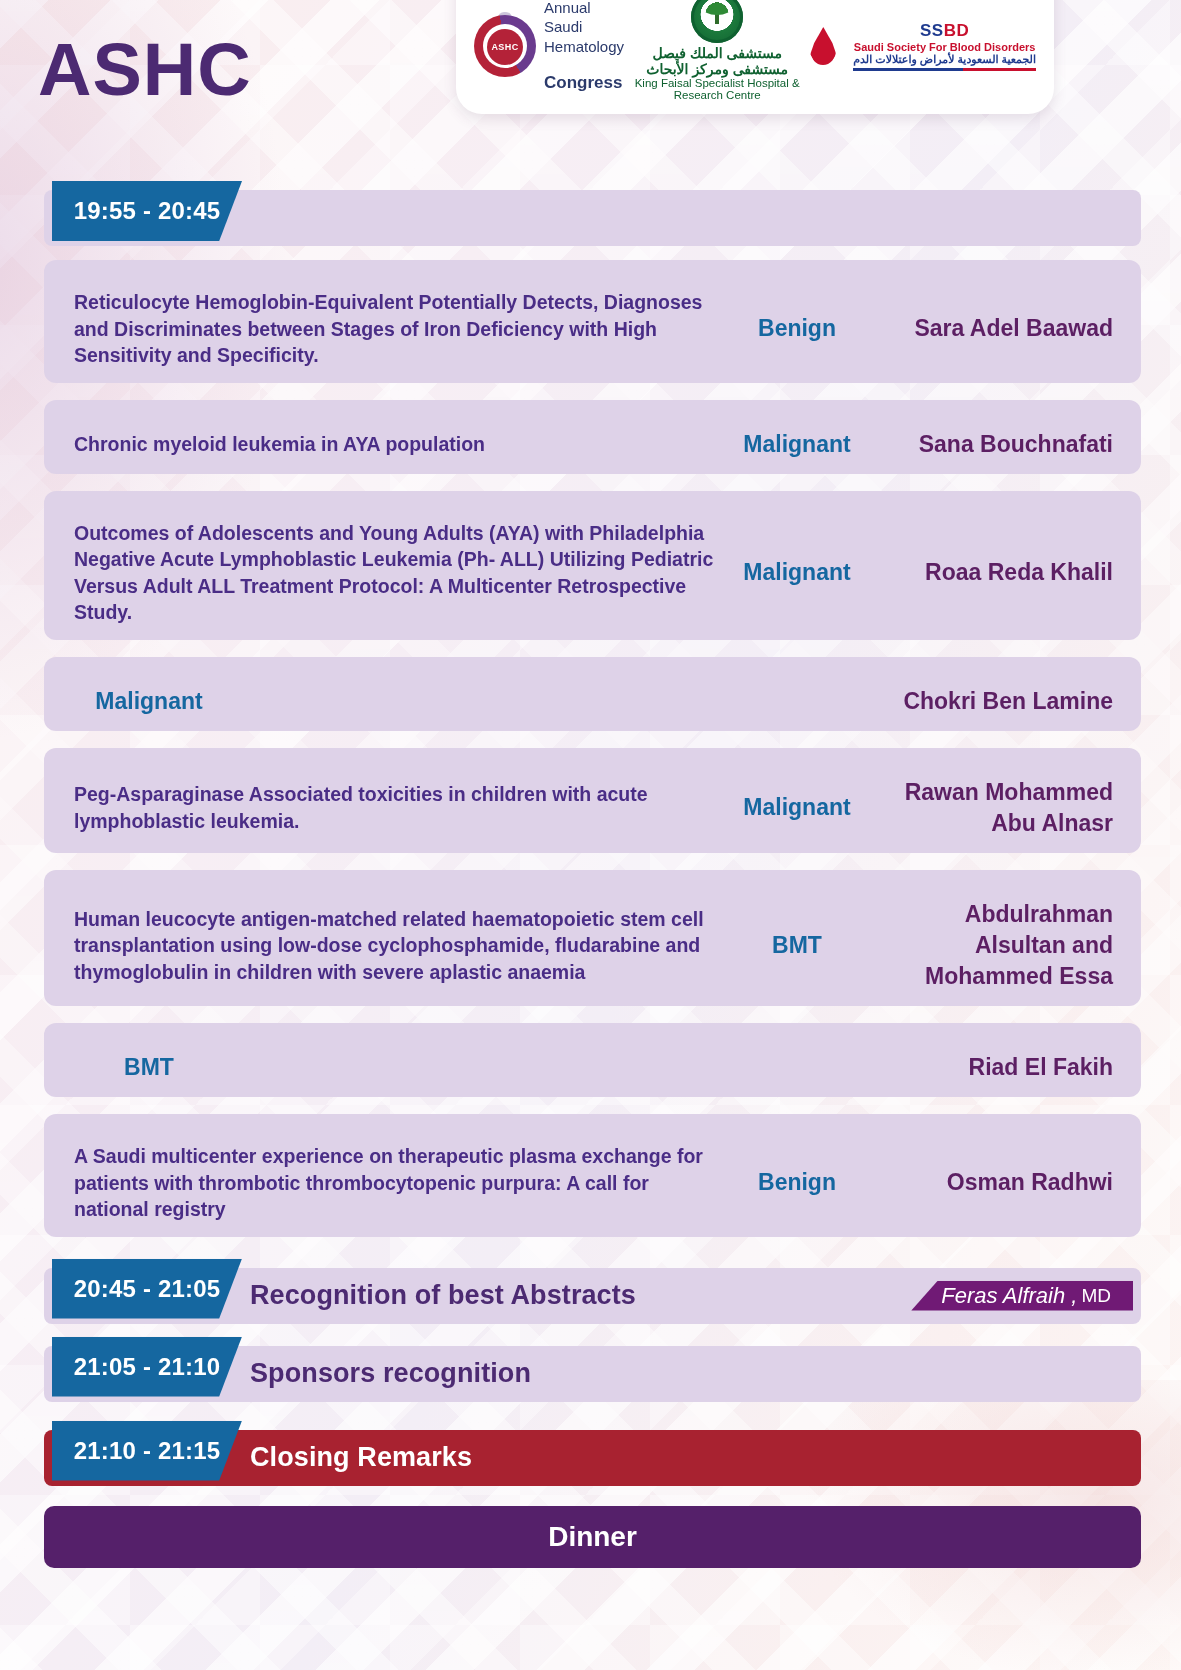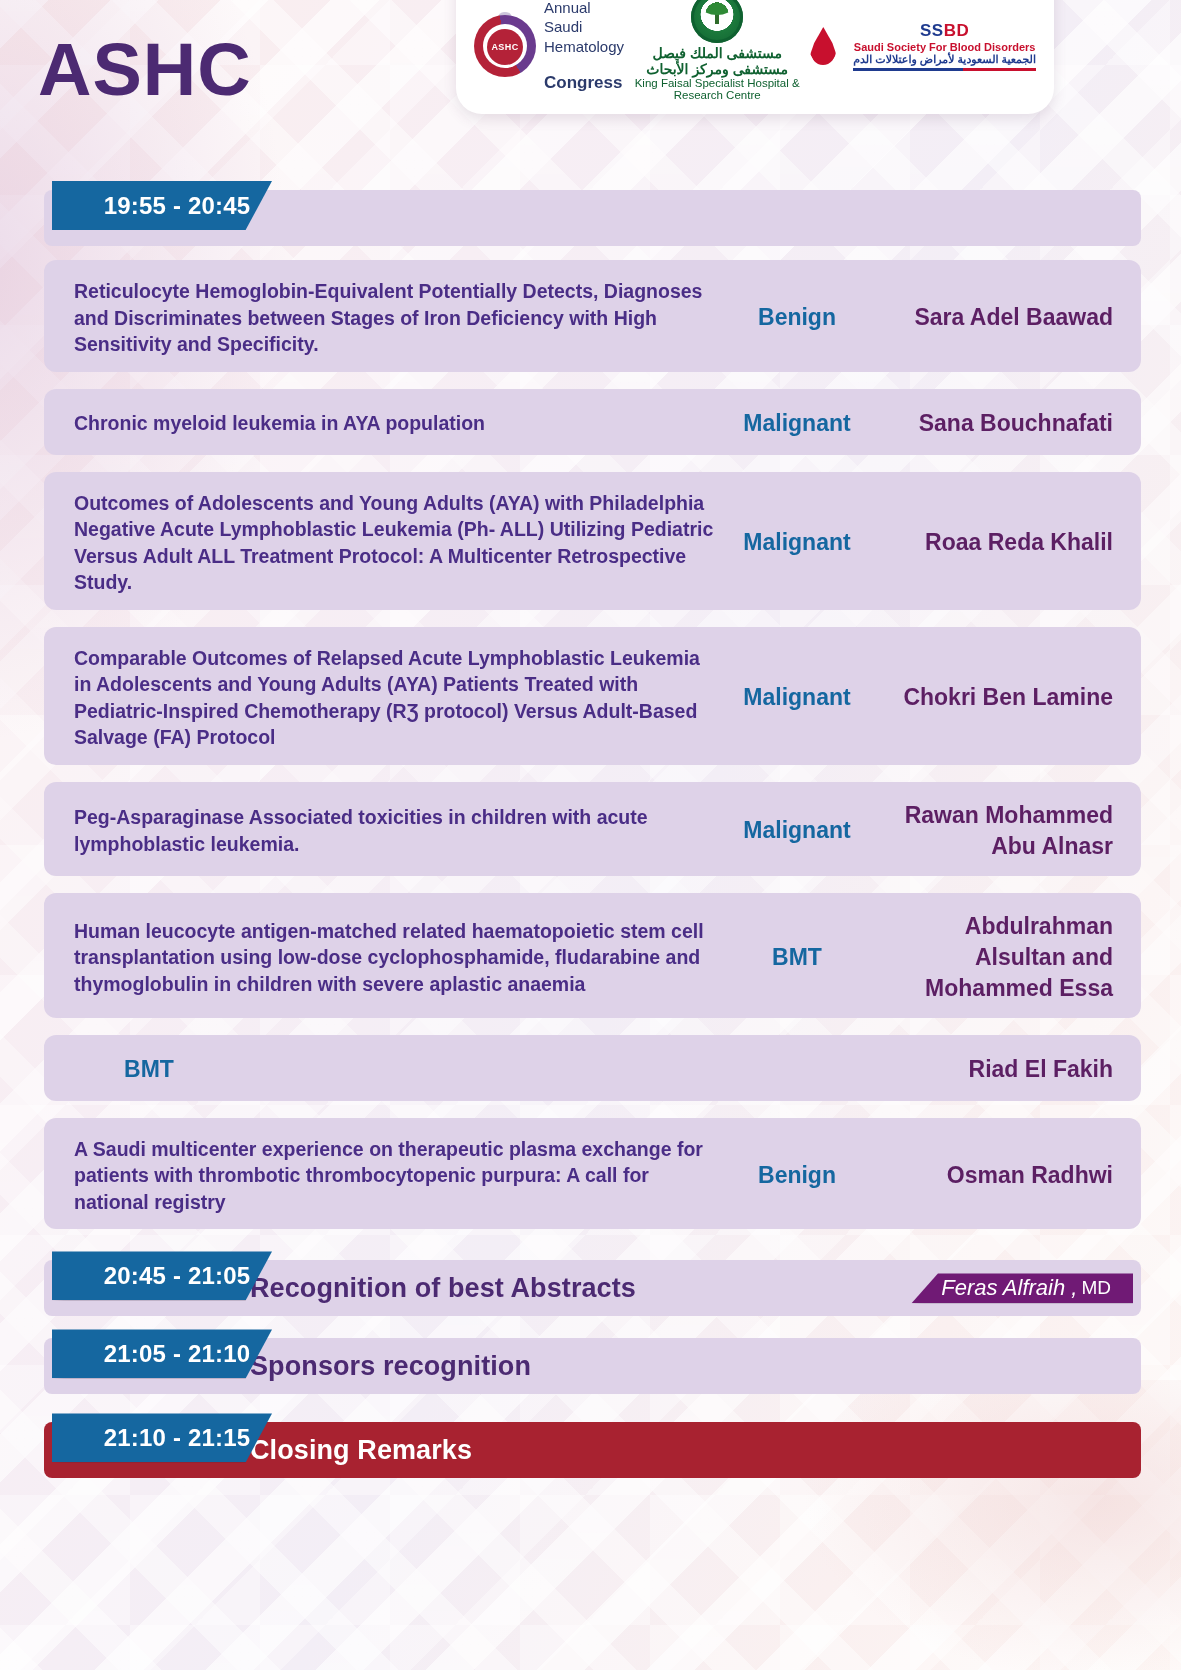--- a/index.html
+++ b/index.html
@@ -216,33 +216,32 @@
     color: #4c2a72;
     letter-spacing: 0.1px;
   }
   .strip.crimson .strip-title { color: #ffffff; }
 
   .time-badge {
     position: absolute;
     left: 8px;
     top: -9px;
     width: 190px;
-    height: 49px;
+    height: 60px;
     background: #1567a0;
     color: #ffffff;
     font-size: 24px;
     font-weight: 700;
     letter-spacing: 0.2px;
     display: flex;
     align-items: center;
     justify-content: center;
     clip-path: polygon(0 0, 100% 0, 88% 100%, 0 100%);
     filter: drop-shadow(5px 6px 5px rgba(60,40,60,0.42));
     z-index: 4;
-    padding-left: 30px;
   }
 
   .speaker-badge {
     position: absolute;
     right: 8px;
     top: 50%;
     transform: translateY(-50%);
     height: 30px;
     background: #701a75;
     color: #ffffff;
@@ -260,21 +259,21 @@
   .speaker-badge .md { font-size: 19px; font-style: normal; margin-left: 4px; }
 
   
   .abstract-list { margin-top: 14px; }
   .abstract-row {
     display: flex;
     align-items: center;
     background: #ded2e8;
     border-radius: 12px;
     margin-bottom: 17px;
-    padding: 18px 16px 14px 30px;
+    padding: 29px 16px 14px 30px;
     box-sizing: border-box;
     min-height: 66px;
   }
   .ab-title {
     flex: 0 0 648px;
     font-size: 19.5px;
     font-weight: 700;
     color: #4a2d86;
     line-height: 1.36;
   }
@@ -385,21 +384,20 @@
       <div class="ab-speaker">Sana Bouchnafati</div>
     </div>
 
     <div class="abstract-row">
       <div class="ab-title">Outcomes of Adolescents and Young Adults (AYA) with Philadelphia Negative Acute Lymphoblastic Leukemia (Ph- ALL) Utilizing Pediatric Versus Adult ALL Treatment Protocol: A  Multicenter Retrospective Study.</div>
       <div class="ab-cat">Malignant</div>
       <div class="ab-speaker">Roaa Reda Khalil</div>
     </div>
 
     <div class="abstract-row">
-      <div class="ab-title">Comparable Outcomes of Relapsed Acute Lymphoblastic Leukemia in Adolescents and Young Adults (AYA) Patients Treated with Pediatric-Inspired Chemotherapy (RƷ protocol) Versus Adult-Based Salvage (FA) Protocol</div>
       <div class="ab-cat">Malignant</div>
       <div class="ab-speaker">Chokri Ben Lamine</div>
     </div>
 
     <div class="abstract-row">
       <div class="ab-title">Peg-Asparaginase Associated toxicities in children with acute lymphoblastic leukemia.</div>
       <div class="ab-cat">Malignant</div>
       <div class="ab-speaker">Rawan Mohammed Abu Alnasr</div>
     </div>
 
@@ -446,14 +444,17 @@
 
   <div class="gap-lg"></div>
 
   <div class="time-row">
     <div class="time-badge">21:10 - 21:15</div>
     <div class="strip crimson">
       <div class="strip-title">Closing Remarks</div>
     </div>
   </div>
 
+  <div class="dinner-bar">
+    <span>Dinner</span>
+  </div>
 
 </div>
 
 </body></html>

